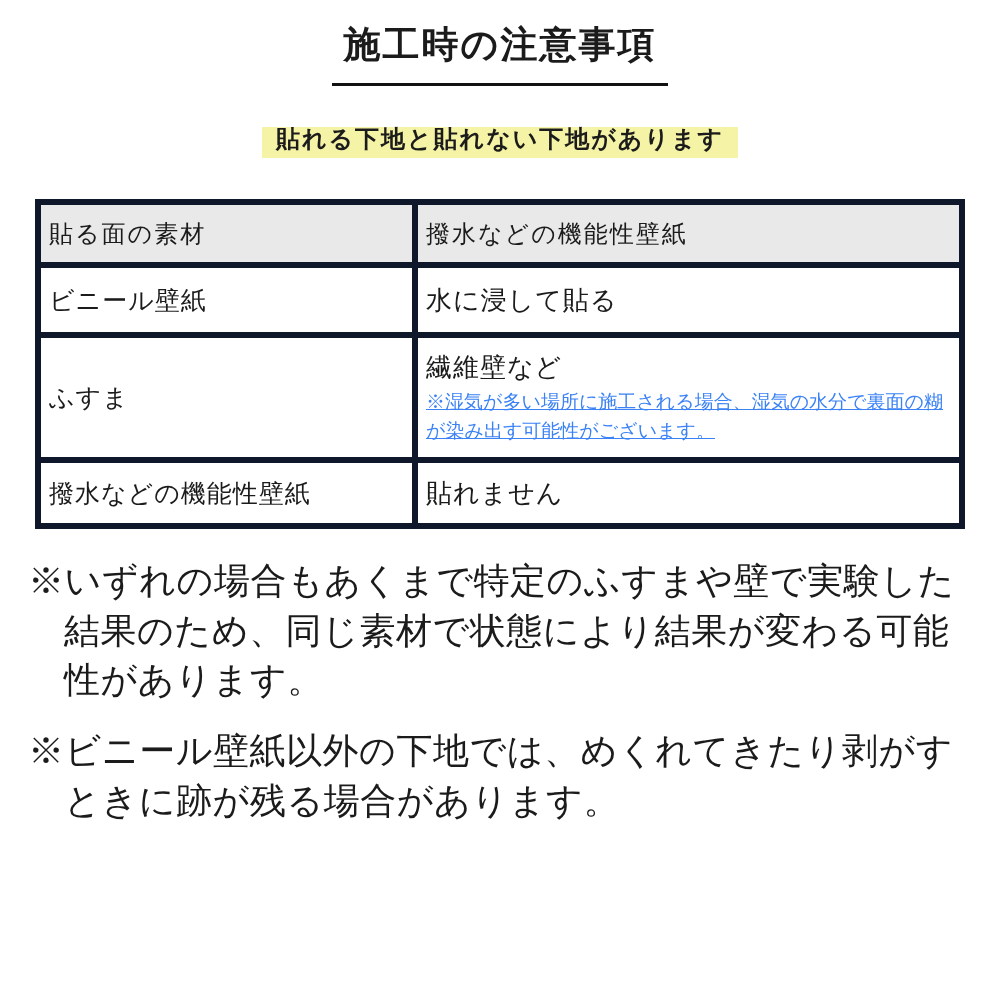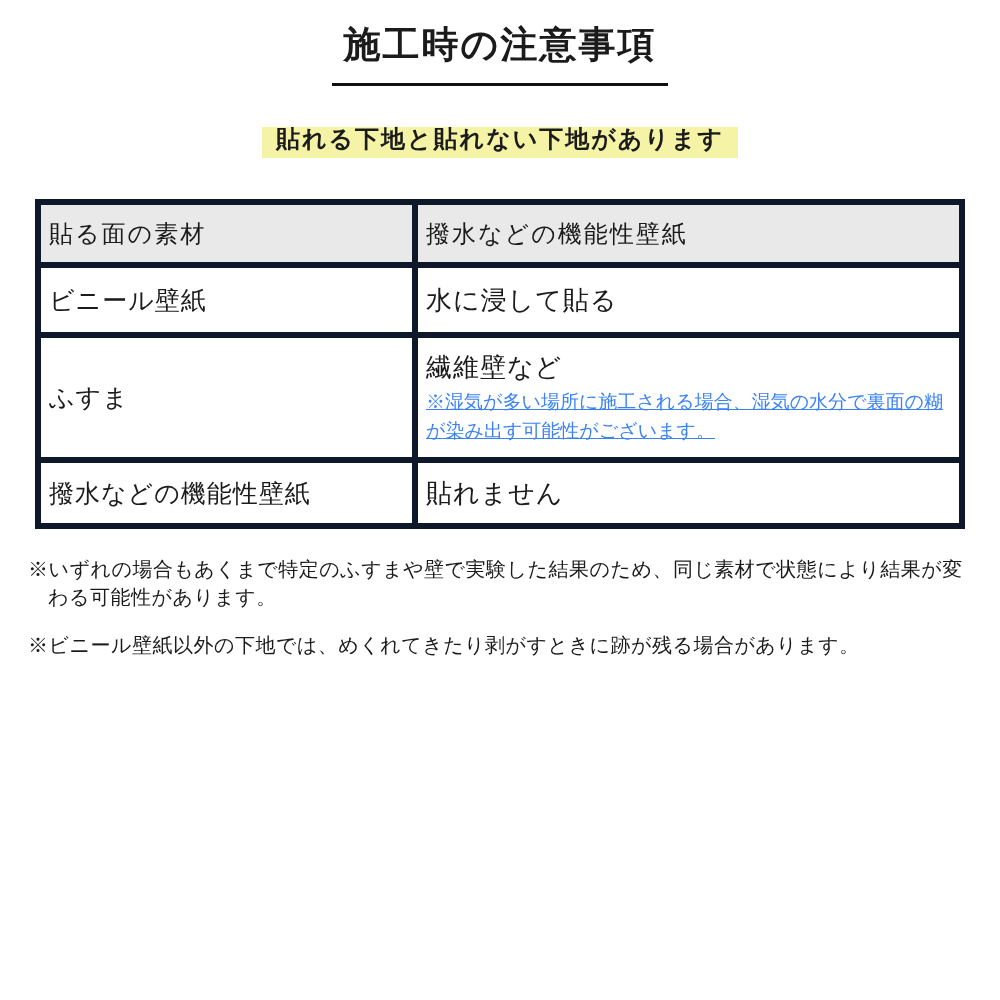--- a/index.html
+++ b/index.html
@@ -71,21 +71,21 @@
   }
   .cell-note:empty { display: none; }
   tr.rh-70  { height: 70px; }
   tr.rh-125 { height: 125px; }
   tr.rh-87  { height: 87px; }
   tr.rh-66  { height: 66px; }
 
   
   .notes { width: 944px; margin: 27px auto 0 auto; }
   .note {
-    font-size: 20px;
+    font-size: 36px;
     line-height: 1.38;
     letter-spacing: 0.5px;
     padding-left: 1em;
     text-indent: -1em;
     margin-bottom: 21px;
   }
 </style>
 </head>
 <body>
 

